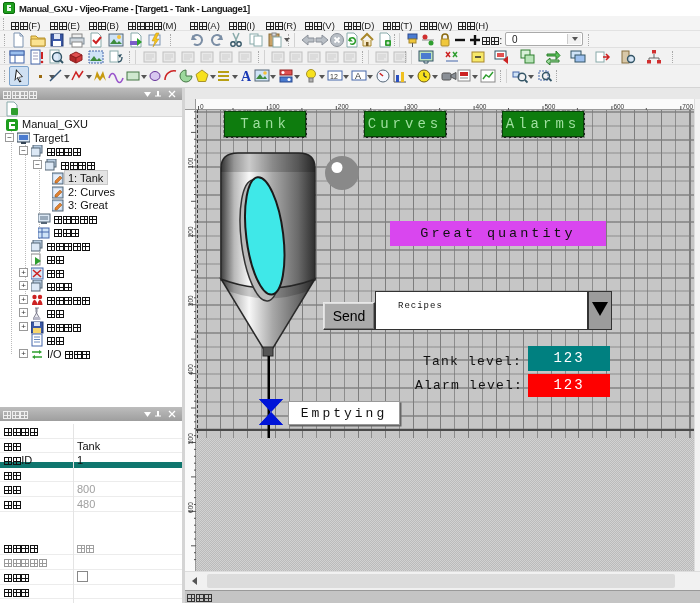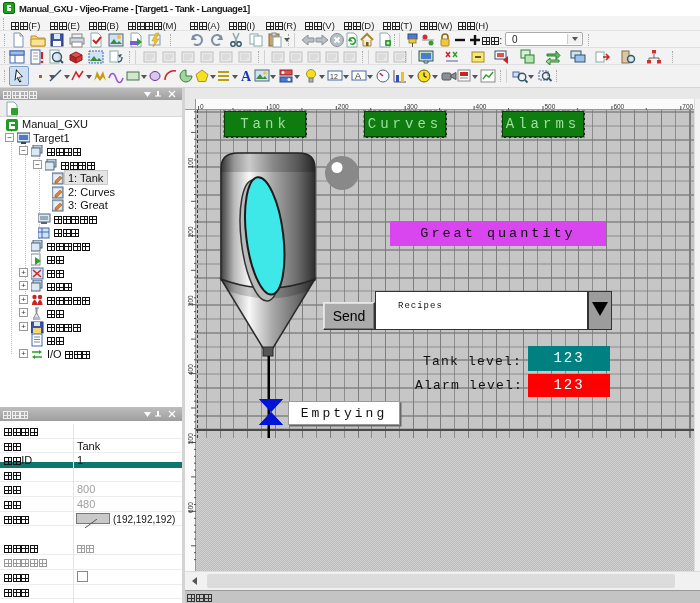--- a/index.html
+++ b/index.html
@@ -599,27 +599,20 @@
       <div class="abs" style="left:0;top:379.80000000000007px;width:182px;height:14.6px;border-bottom:1px solid #ececec">
         <span class="abs" style="left:4px;top:1px;font-size:11px;color:#111"><i class="g s"></i><i class="g s"></i></span>
       </div>
       <div class="abs" style="left:0;top:394.4000000000001px;width:182px;height:14.6px;border-bottom:1px solid #ececec">
         <span class="abs" style="left:4px;top:1px;font-size:11px;color:#111"><i class="g s"></i><i class="g s"></i></span>
         <span class="abs" style="left:77px;top:1px;font-size:11px;color:#a0a0a0">800</span>
       </div>
       <div class="abs" style="left:0;top:409.0000000000001px;width:182px;height:14.6px;border-bottom:1px solid #ececec">
         <span class="abs" style="left:4px;top:1px;font-size:11px;color:#111"><i class="g s"></i><i class="g s"></i></span>
         <span class="abs" style="left:77px;top:1px;font-size:11px;color:#a0a0a0">480</span>
-      </div>
-      <div class="abs" style="left:0;top:423.60000000000014px;width:182px;height:14.6px;border-bottom:1px solid #ececec">
-        <span class="abs" style="left:4px;top:1px;font-size:11px;color:#111"><i class="g s"></i><i class="g s"></i><i class="g s"></i></span>
-        <span class="abs" style="left:76px;top:1px;width:34px;height:11px;background:#c9c9c9;border:1px solid #777"><svg width="32" height="9">
-            <path d="M8 9L20 0" stroke="#555"></path>
-          </svg></span>
-        <span class="abs" style="left:113px;top:2px;font-size:10px;color:#111">(192,192,192)</span>
       </div>
       <div class="abs" style="left:0;top:452.8000000000002px;width:182px;height:14.6px;border-bottom:1px solid #ececec">
         <span class="abs" style="left:4px;top:1px;font-size:11px;color:#111"><i class="g s"></i><i class="g s"></i><i class="g s"></i><i class="g s"></i></span>
         <span class="abs" style="left:77px;top:1px;font-size:11px;color:#a0a0a0"><i class="g s"></i><i class="g s"></i></span>
       </div>
       <div class="abs" style="left:0;top:467.4000000000002px;width:182px;height:14.6px;border-bottom:1px solid #ececec">
         <span class="abs" style="left:4px;top:1px;font-size:11px;color:#999"><i class="g s"></i><i class="g s"></i><i class="g s"></i><i class="g s"></i><i class="g s"></i></span>
       </div>
       <div class="abs" style="left:0;top:482.0000000000002px;width:182px;height:14.6px;border-bottom:1px solid #ececec">
         <span class="abs" style="left:4px;top:1px;font-size:11px;color:#111"><i class="g s"></i><i class="g s"></i><i class="g s"></i></span>

